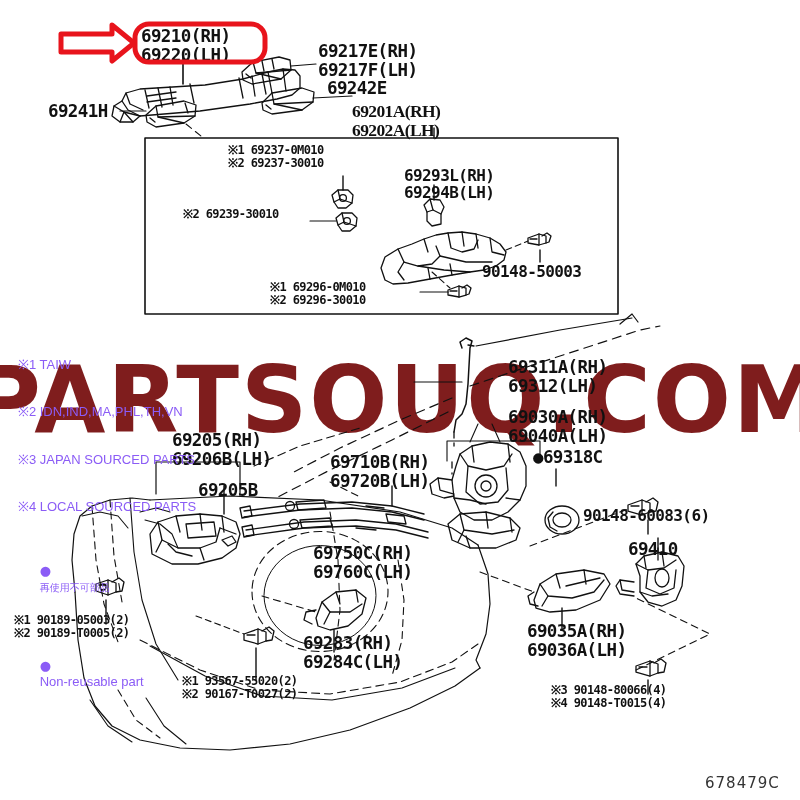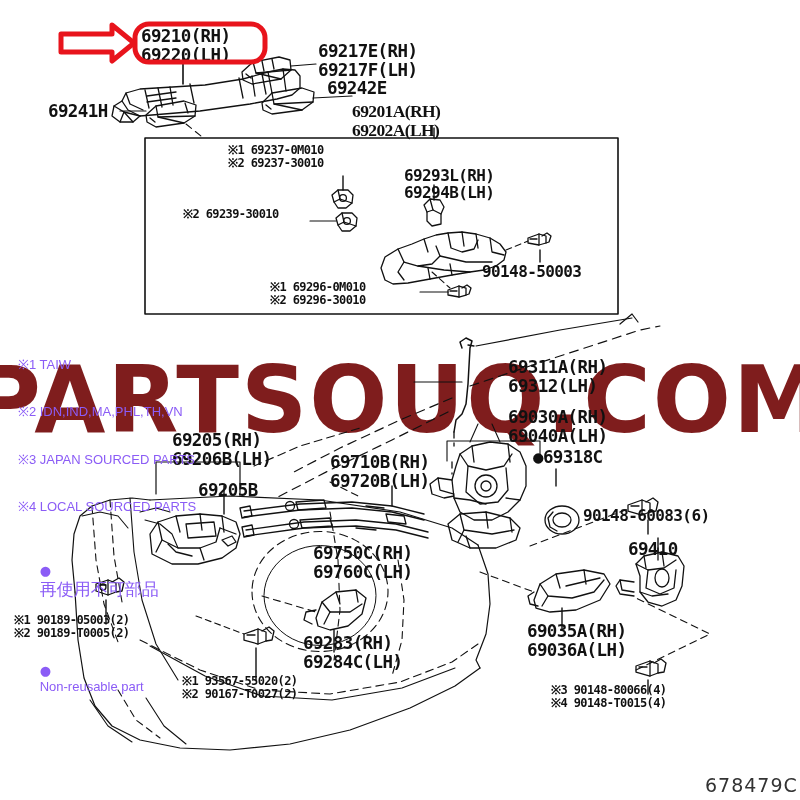--- a/index.html
+++ b/index.html
@@ -28,25 +28,25 @@
     font-weight:bold;color:#111;white-space:pre;line-height:1.06;
     letter-spacing:-0.6px;
   }
   .lbl.big{font-size:17.5px;}
   .lbl.mid{font-size:16px;text-align:center;}
   .lbl.sm{font-size:12px;}
   .note{
     position:absolute;z-index:4;white-space:pre;color:#8b5cf6;
     font-family:"Liberation Sans",sans-serif;font-size:13px;line-height:1.22;
   }
-  .note .jp{font-family:"DejaVu Sans",sans-serif;font-size:17px;}
+  .note .jp{font-family:"DejaVu Sans",sans-serif;font-size:10px;}
   .ref{
     position:absolute;z-index:4;
     font-family:"DejaVu Sans","Liberation Sans",sans-serif;
-    font-size:19px;color:#333;letter-spacing:1px;
+    font-size:15px;color:#333;letter-spacing:1px;
   }
   .dot{font-family:"DejaVu Sans",sans-serif;font-size:13px;}
 </style>
 </head>
 <body>
 
 <div id="page">
 
   <div id="watermark">PARTSOUQ.COM</div>
 

